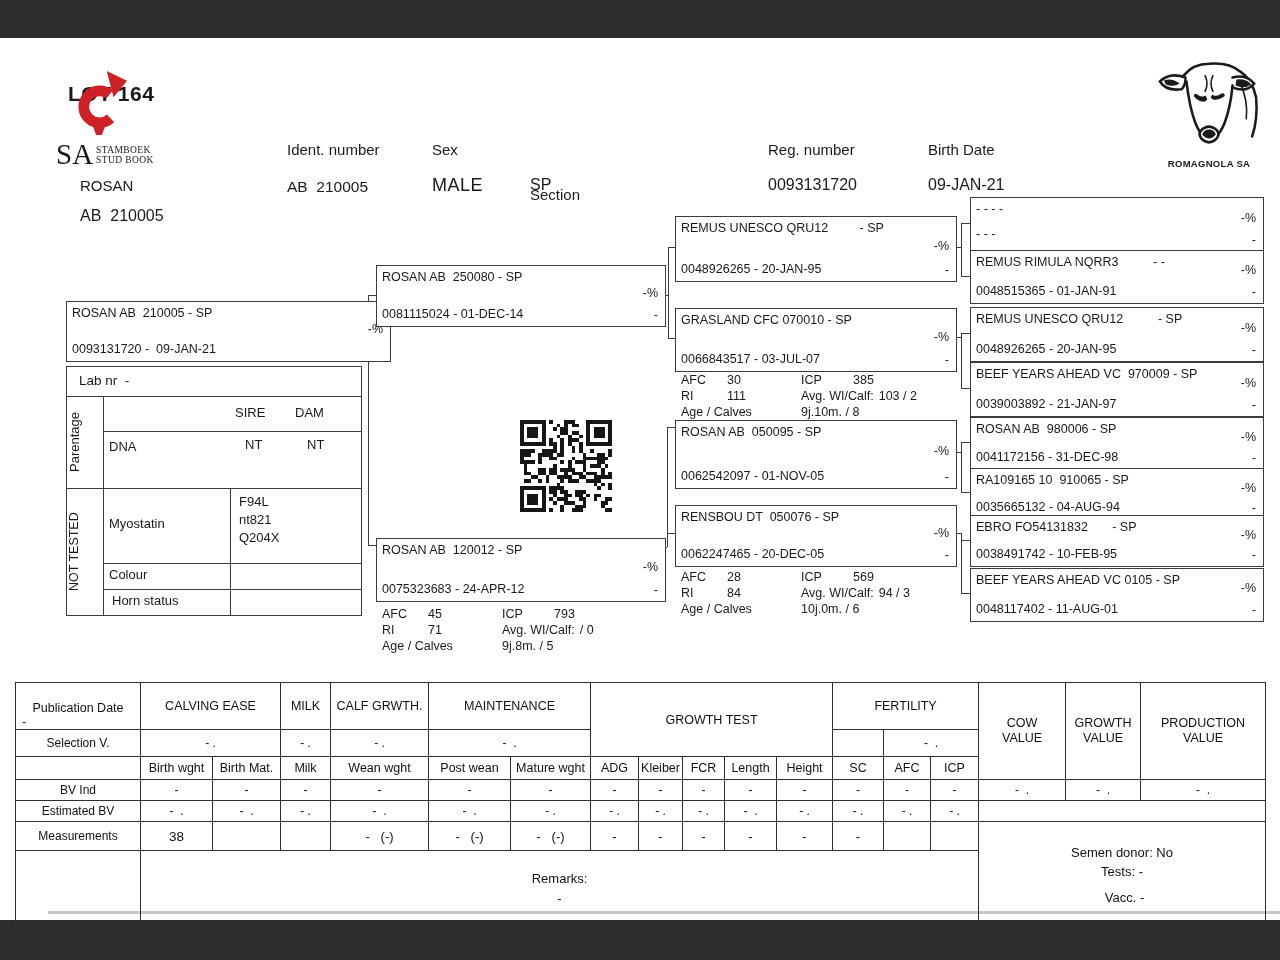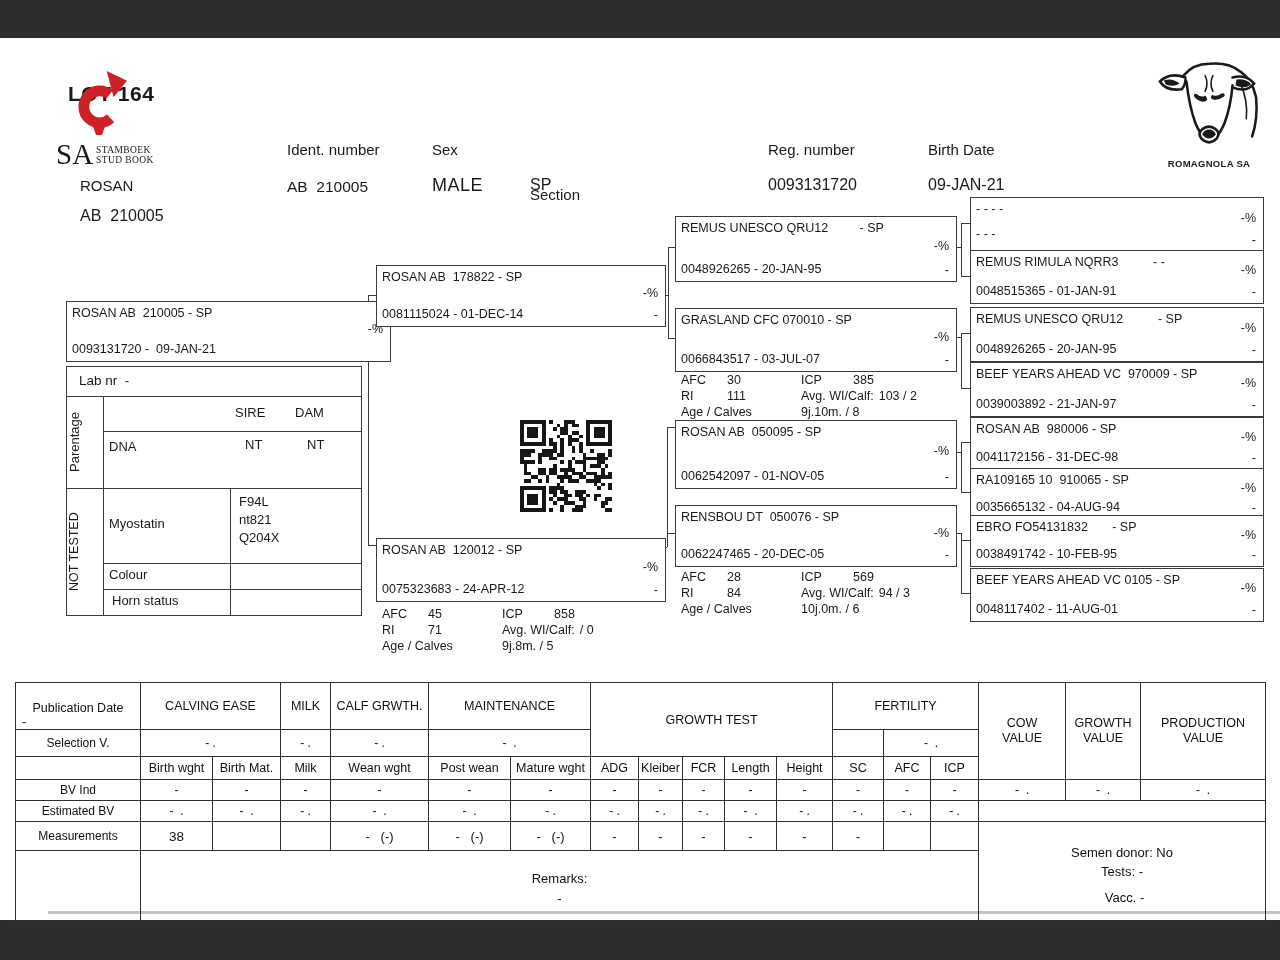--- a/index.html
+++ b/index.html
@@ -155,35 +155,35 @@
   <div class="conn ch" style="left:961px;top:540px;width:9px;"></div>
   <div class="conn ch" style="left:961px;top:593px;width:9px;"></div>
 
   <div class="pbox" style="left:66px;top:301px;width:294px;height:59px;padding-left:29px;">
     <span class="nm">ROSAN AB  210005 - SP</span>
     <span class="pct">-%</span>
     <span class="rg">0093131720 -  09-JAN-21</span>
   </div>
 
   <div class="pbox" style="left:376px;top:265px;width:288px;height:60px;">
-    <span class="nm">ROSAN AB  178822 - SP</span>
+    <span class="nm">ROSAN AB  250080 - SP</span>
     <span class="pct">-%</span>
     <span class="rg">0081115024 - 01-DEC-14</span>
     <span class="dsh">-</span>
   </div>
 
   <div class="pbox" style="left:376px;top:538px;width:288px;height:62px;">
     <span class="nm">ROSAN AB  120012 - SP</span>
     <span class="pct">-%</span>
     <span class="rg">0075323683 - 24-APR-12</span>
     <span class="dsh">-</span>
   </div>
 
   <div class="stats" style="left:382px;top:606px;">
-    <div class="srow"><span class="sl1">AFC</span><span class="sv1">45</span><span class="sl2">ICP</span><span>858</span></div>
+    <div class="srow"><span class="sl1">AFC</span><span class="sv1">45</span><span class="sl2">ICP</span><span>793</span></div>
     <div class="srow"><span class="sl1">RI</span><span class="sv1">71</span><span class="sl2x">Avg. WI/Calf:</span><span>/ 0</span></div>
     <div class="srow"><span class="sl12">Age / Calves</span><span>9j.8m. / 5</span></div>
   </div>
 
   <div class="pbox" style="left:675px;top:216px;width:280px;height:64px;">
     <span class="nm">REMUS UNESCO QRU12         - SP</span>
     <span class="pct">-%</span>
     <span class="rg">0048926265 - 20-JAN-95</span>
     <span class="dsh">-</span>
   </div>

